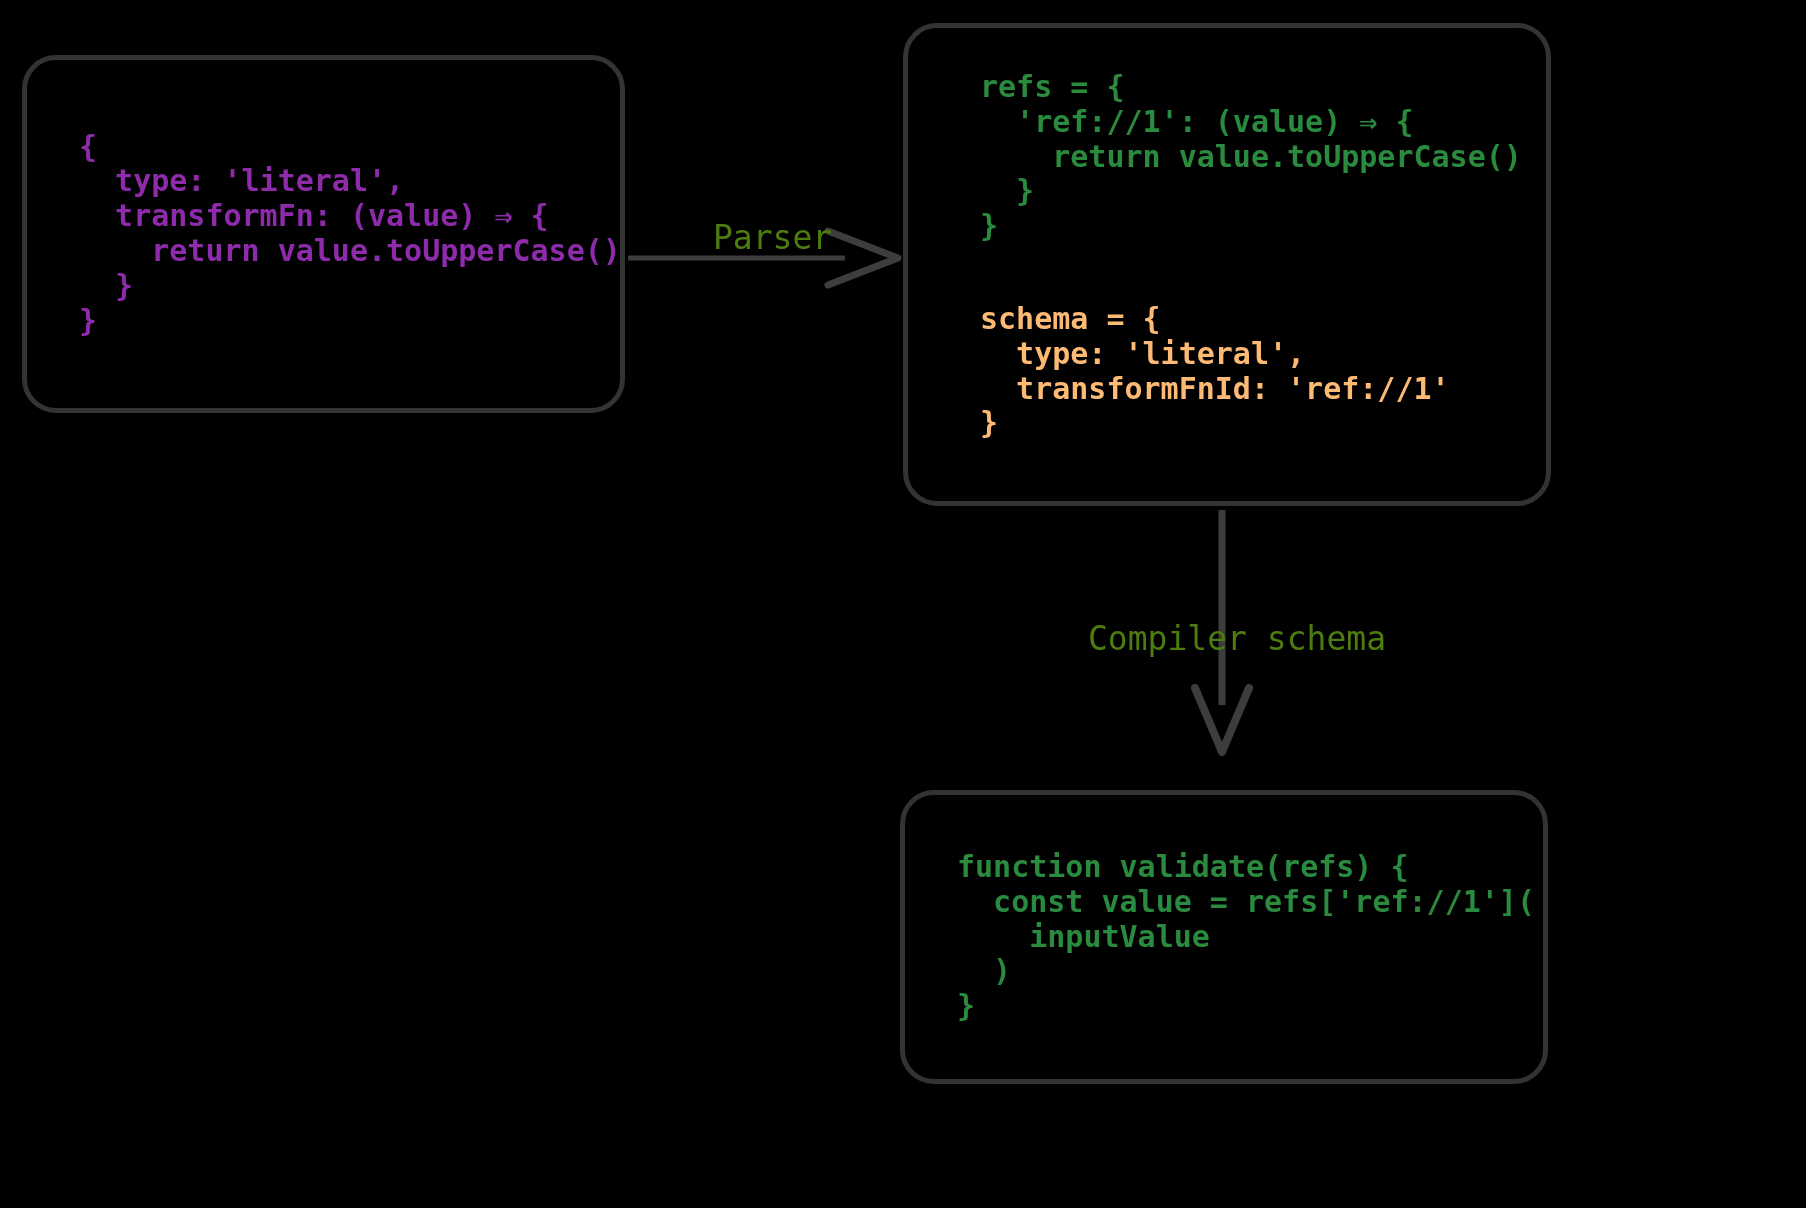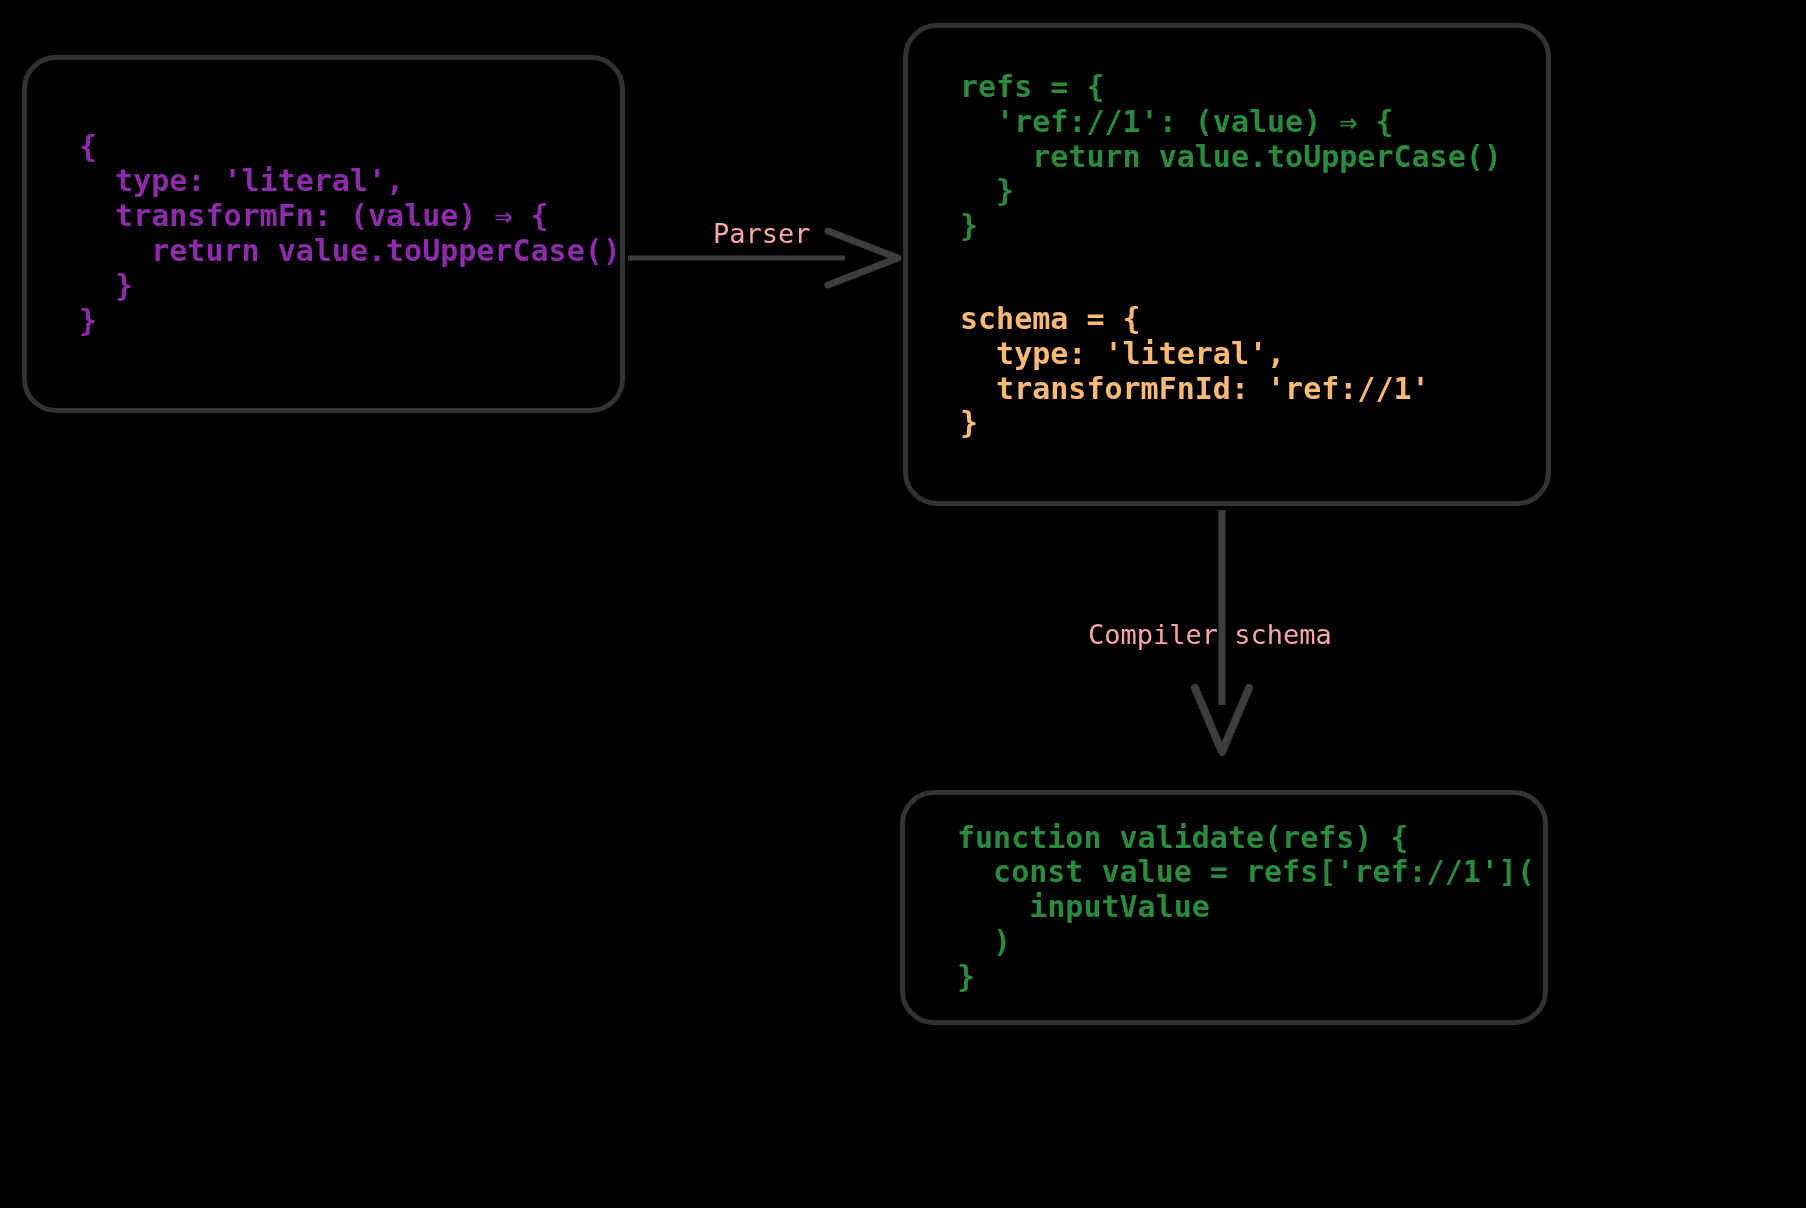--- a/index.html
+++ b/index.html
@@ -48,39 +48,40 @@
     font-weight: 700;
     line-height: 1.16;
     letter-spacing: 0px;
   }
   .code.purple { color: #8e2bab; }
   .code.green  { color: #2a8a3e; }
   .code.blue   { color: #fdba74; }
 
   #node-input   { left: 22px;  top: 55px;  width: 603px;  height: 358px; }
   #node-ir      { left: 903px; top: 23px;  width: 648px;  height: 483px; }
-  #node-output  { left: 900px; top: 790px; width: 648px;  height: 235px; text-decoration: underline; }
+  #node-output  { left: 900px; top: 790px; width: 648px;  height: 294px; text-decoration: underline; }
 
   #node-ir .ir-stack {
     display: flex;
     flex-direction: column;
     justify-content: flex-start;
     padding-top: 42px;
     height: 100%;
     box-sizing: border-box;
+    margin-left: 20px;
   }
   #node-ir .gap { height: 58px; }
 
   
   .edge-label {
     position: absolute;
     font-family: "DejaVu Sans Mono", "Liberation Mono", monospace;
-    font-size: 27px;
+    font-size: 33px;
     font-weight: 400;
-    color: #fca5a5;
+    color: #4d7c0f;
     white-space: pre;
   }
   #label-parser   { left: 713px;  top: 218px; }
   #label-compiler { left: 1088px; top: 619px; }
 </style>
 </head>
 <body>
 
 <div id="stage">
 

